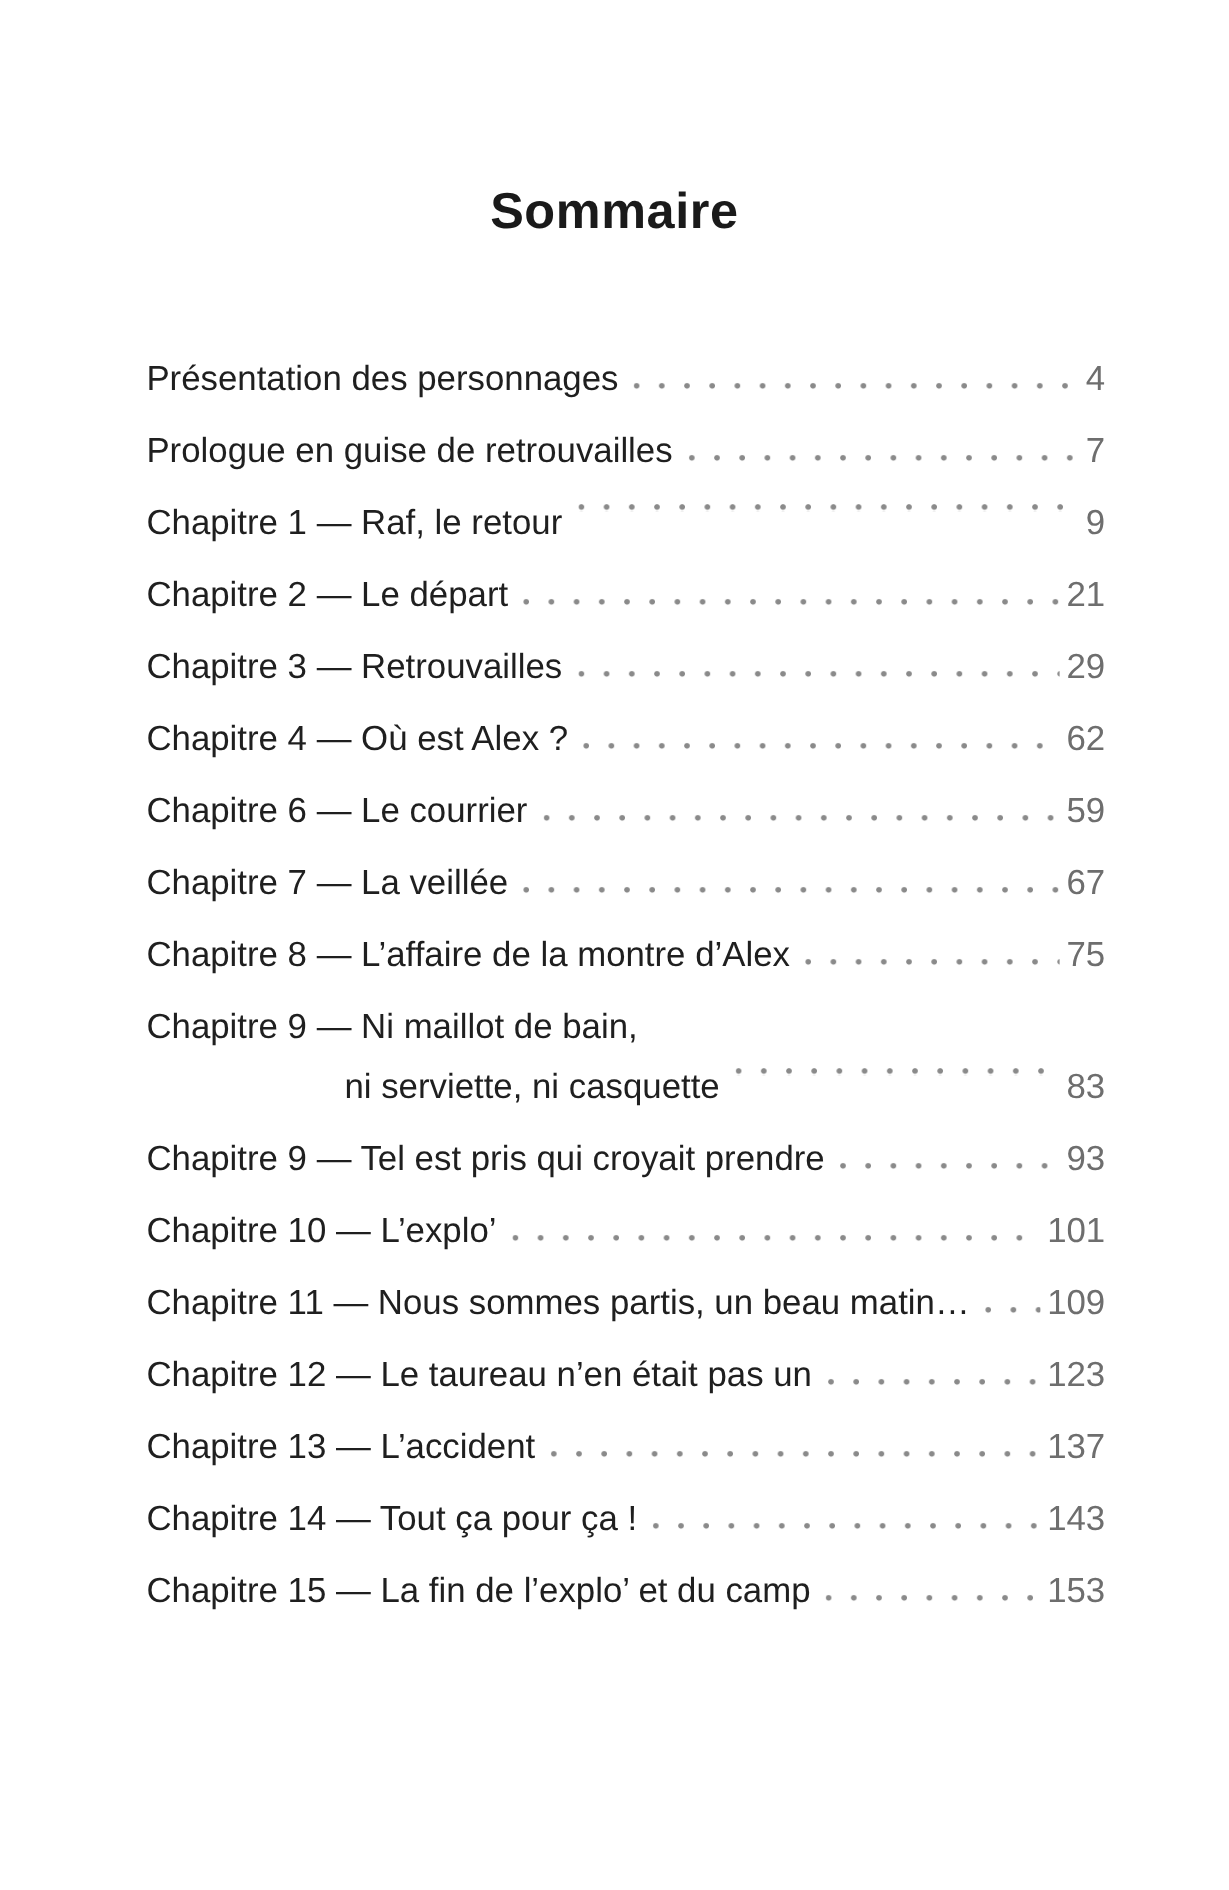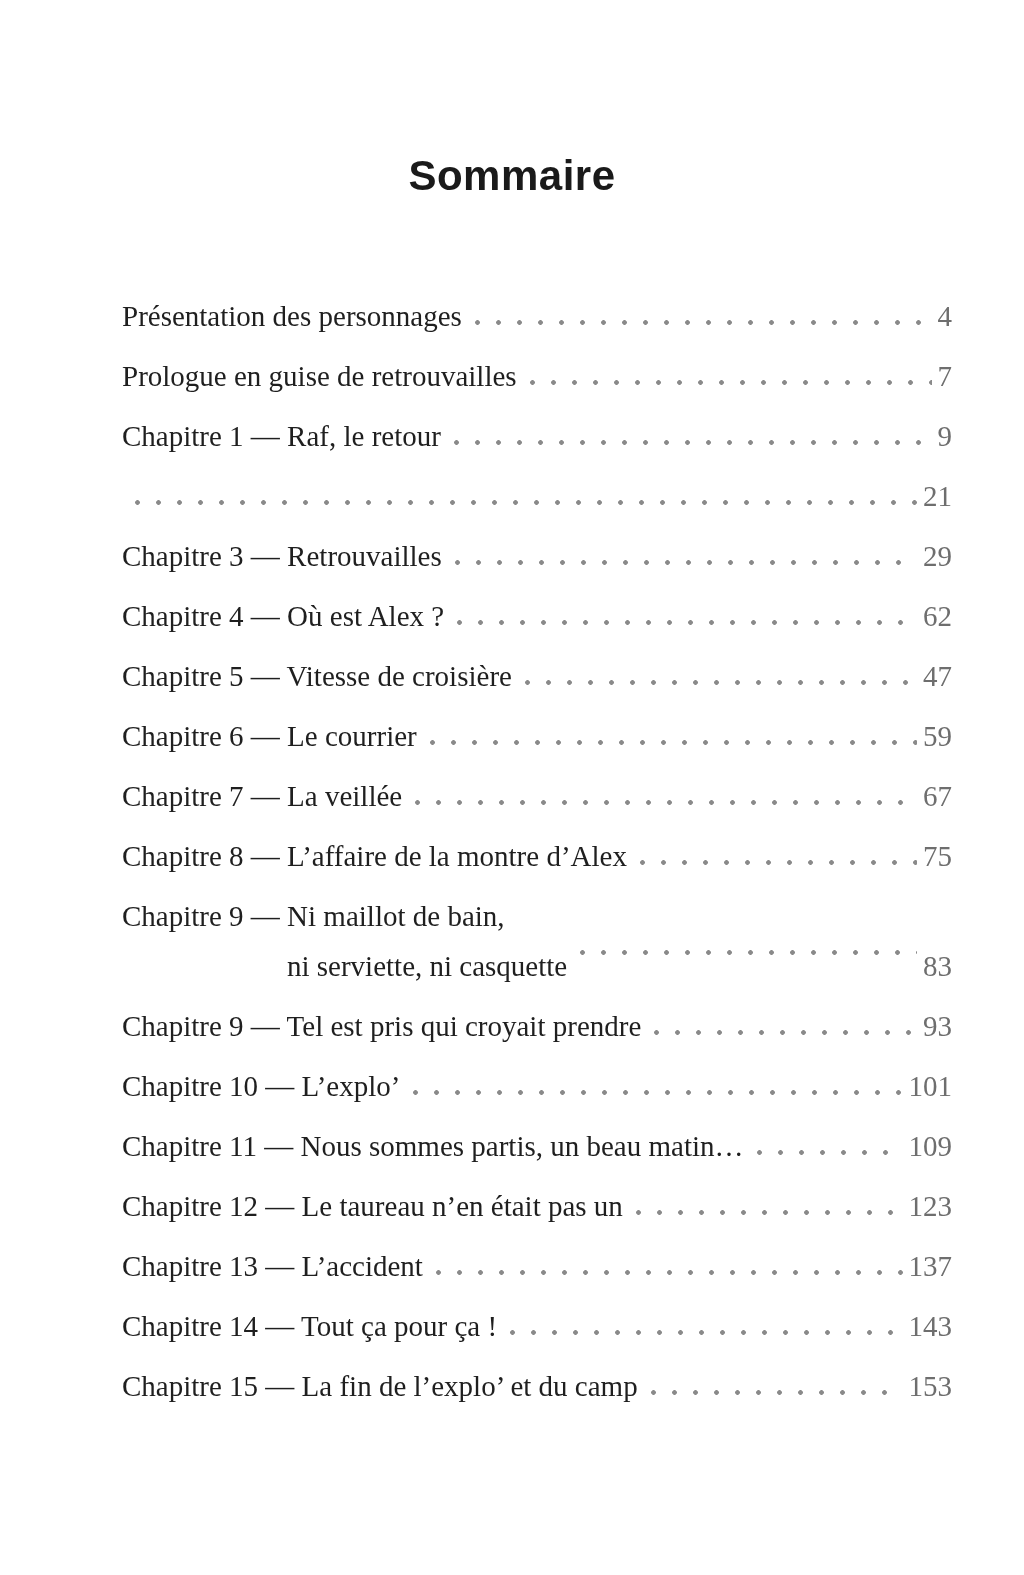--- a/index.html
+++ b/index.html
@@ -22,33 +22,32 @@
     text-align: center;
     font-size: 42px;
     line-height: 1.15;
     font-weight: 700;
     color: #1a1a1a;
     letter-spacing: 0.5px;
   }
   .toc {
     margin-top: 100px;
     padding-left: 122px;
-    padding-right: 72px; 
-    font-family: Liberation Serif, serif;
+    padding-right: 103px; 
   }
   .toc-row {
     display: flex;
     align-items: baseline;
     font-size: 29px;
     line-height: 33px;
     color: #1f1f1f;
     margin-bottom: 27px; 
     white-space: nowrap;
   }
-  .toc-row.gap-before { margin-top: 23px; }
+  .toc-row.gap-before { margin-top: 23px; align-items: flex-end; }
   .toc-row.tight      { margin-bottom: 17px; align-items: center; } 
   .toc-row.cont       { padding-left: 165px; align-items: center; } 
   .lbl { flex: 0 0 auto; }
   .leader {
     flex: 1 1 auto;
     min-width: 0;
     height: 6px;
     margin: 0 6px 0 13px;
     align-self: baseline;
     background-image: radial-gradient(circle at 2.5px 2.5px, #8a8a8a 2px, rgba(0,0,0,0) 2.7px);
@@ -83,41 +82,37 @@
       <span class="pg">7</span>
     </div>
 
     <div class="toc-row gap-before">
       <span class="lbl">Chapitre 1 — Raf, le retour</span>
       <span class="leader"></span>
       <span class="pg">9</span>
     </div>
 
     <div class="toc-row">
+      <span class="lbl">Chapitre 2 — Le départ</span>
       <span class="leader"></span>
       <span class="pg">21</span>
     </div>
 
     <div class="toc-row">
       <span class="lbl">Chapitre 3 — Retrouvailles</span>
       <span class="leader"></span>
       <span class="pg">29</span>
     </div>
 
     <div class="toc-row">
       <span class="lbl">Chapitre 4 — Où est Alex ?</span>
       <span class="leader"></span>
       <span class="pg">62</span>
     </div>
 
-    <div class="toc-row">
-      <span class="lbl">Chapitre 5 — Vitesse de croisière</span>
-      <span class="leader"></span>
-      <span class="pg">47</span>
-    </div>
 
     <div class="toc-row">
       <span class="lbl">Chapitre 6 — Le courrier</span>
       <span class="leader"></span>
       <span class="pg">59</span>
     </div>
 
     <div class="toc-row">
       <span class="lbl">Chapitre 7 — La veillée</span>
       <span class="leader"></span>

